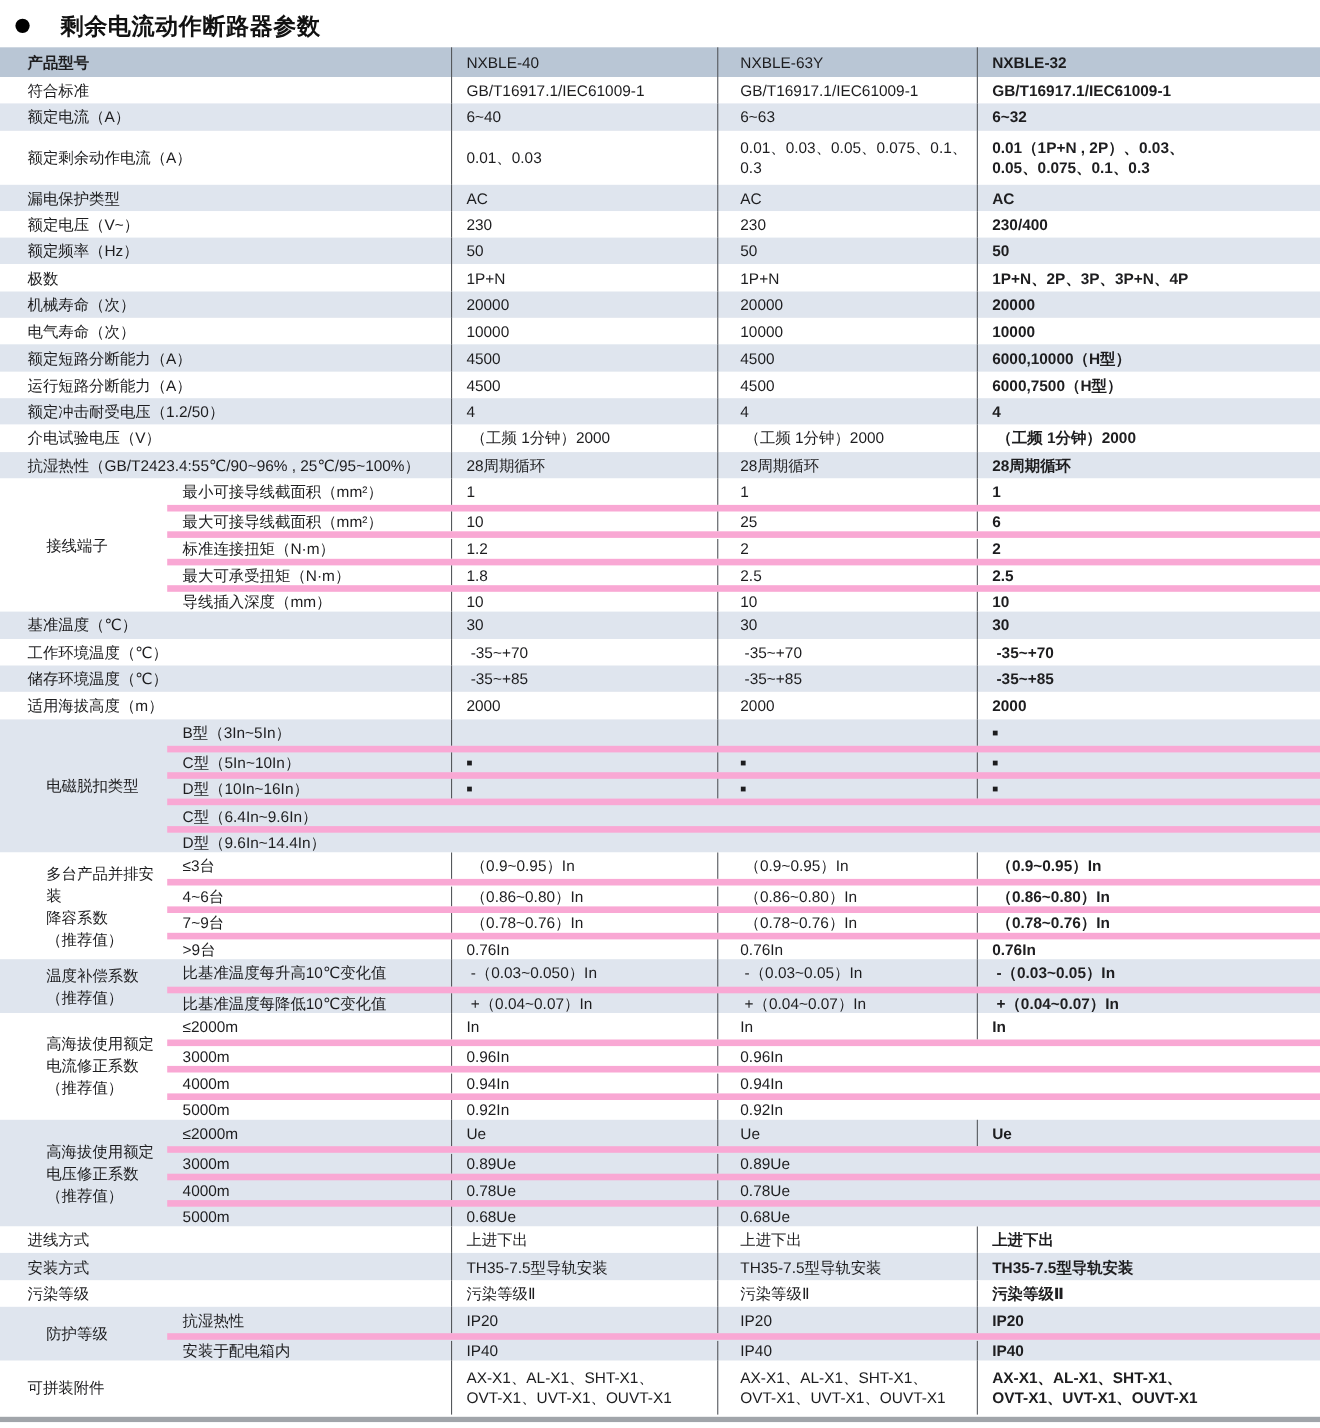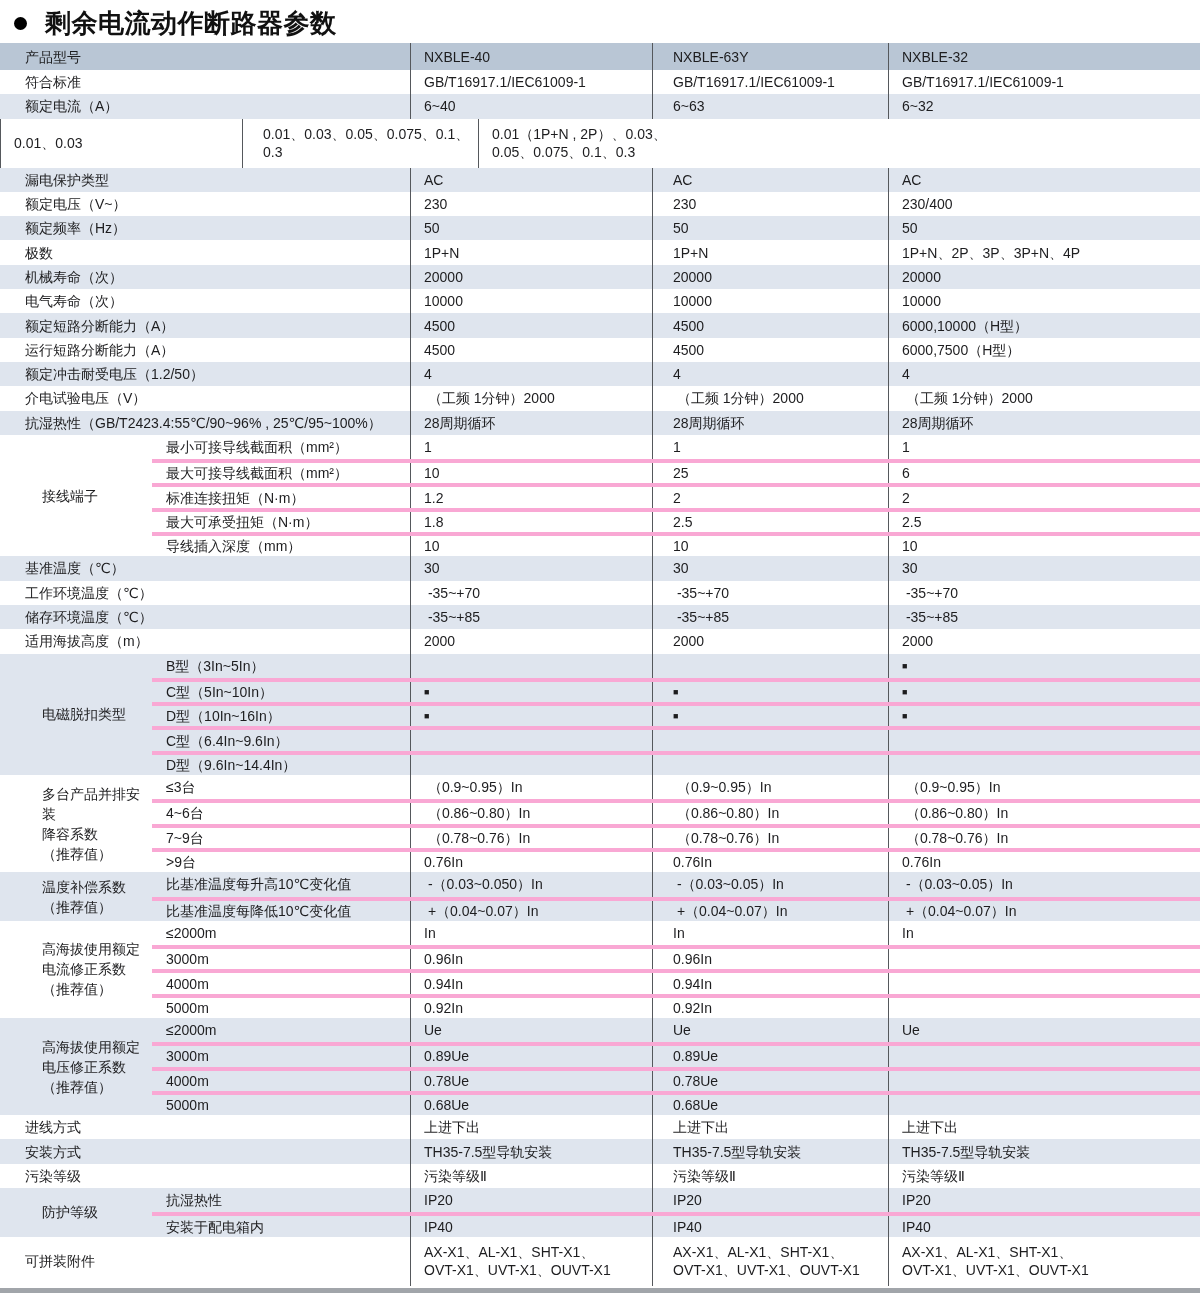--- a/index.html
+++ b/index.html
@@ -9,45 +9,45 @@
     color:#1d1d1f;
     -webkit-font-smoothing:antialiased;
   }
   .page{width:1200px;}
   .title-row{
     display:flex;align-items:center;gap:15px;
     padding:13px 0 0 14px;height:34px;box-sizing:border-box;
     margin-bottom:9px;
   }
   .bullet{width:13px;height:13px;border-radius:50%;background:#000;flex:0 0 auto;}
-  .title{font-size:26px;font-weight:bold;margin:3px;color:#111;letter-spacing:0.5px;text-align:right;}
+  .title{font-size:21px;font-weight:bold;margin:13px;color:#111;letter-spacing:0.5px;text-align:right;}
 
   .spec-table{width:1200px;font-size:14px;line-height:18px;}
   .row{display:flex;min-height:24.3px;align-items:stretch;box-sizing:border-box;background:#fff;}
   .row.shade{background:#dfe5ee;}
   .row.header{background:#b9c6d5;height:27px;}
   .row.tall{min-height:49px;}
   .cell{box-sizing:border-box;display:flex;align-items:center;}
   .label{width:410px;padding-left:25px;}
-  .header .label{font-weight:normal;}
+  .header .label{font-weight:bold;}
   .val{padding-left:13px;padding-right:6px;border-left:1.5px solid #55585c;white-space:pre-wrap;}
   .c2{width:242px;}
   .c3{width:236px;padding-left:20px;}
-  .c4{flex:1;}
+  .c4{flex:1;font-weight:bold;}
   .val.mark{font-size:9px;}
 
   .section{display:flex;}
   .group-label{
     width:152px;padding-left:42px;flex:0 0 auto;
     white-space:pre-line;line-height:20px;
     display:flex;align-items:center;
   }
   .subrows{flex:1;display:flex;flex-direction:column;justify-content:center;}
   .subrow{display:flex;height:24.3px;box-sizing:border-box;align-items:stretch;}
-  .subrow + .subrow{border-top:4px solid #f9a8d4;}
+  .subrow + .subrow{border-top:6px solid #f9a8d4;align-items:flex-end;}
   .sub-label{width:258px;padding-left:14px;}
 
   .table-bottom-bar{height:5px;background:#a1a5aa;margin-top:2px;}
 </style>
 </head>
 <body>
 
 <div class="page">
   <div class="title-row">
     <span class="bullet"></span>
@@ -66,20 +66,21 @@
         <div class="cell val c3">GB/T16917.1/IEC61009-1</div>
         <div class="cell val c4">GB/T16917.1/IEC61009-1</div>
       </div>
       <div class="row shade">
         <div class="cell label">额定电流（A）</div>
         <div class="cell val c2">6~40</div>
         <div class="cell val c3">6~63</div>
         <div class="cell val c4">6~32</div>
       </div>
       <div class="row tall">
+        <div class="cell label">额定剩余动作电流（A）</div>
         <div class="cell val c2">0.01、0.03</div>
         <div class="cell val c3">0.01、0.03、0.05、0.075、0.1、0.3</div>
         <div class="cell val c4">0.01（1P+N , 2P）、0.03、
 0.05、0.075、0.1、0.3</div>
       </div>
       <div class="row shade">
         <div class="cell label">漏电保护类型</div>
         <div class="cell val c2">AC</div>
         <div class="cell val c3">AC</div>
         <div class="cell val c4">AC</div>

